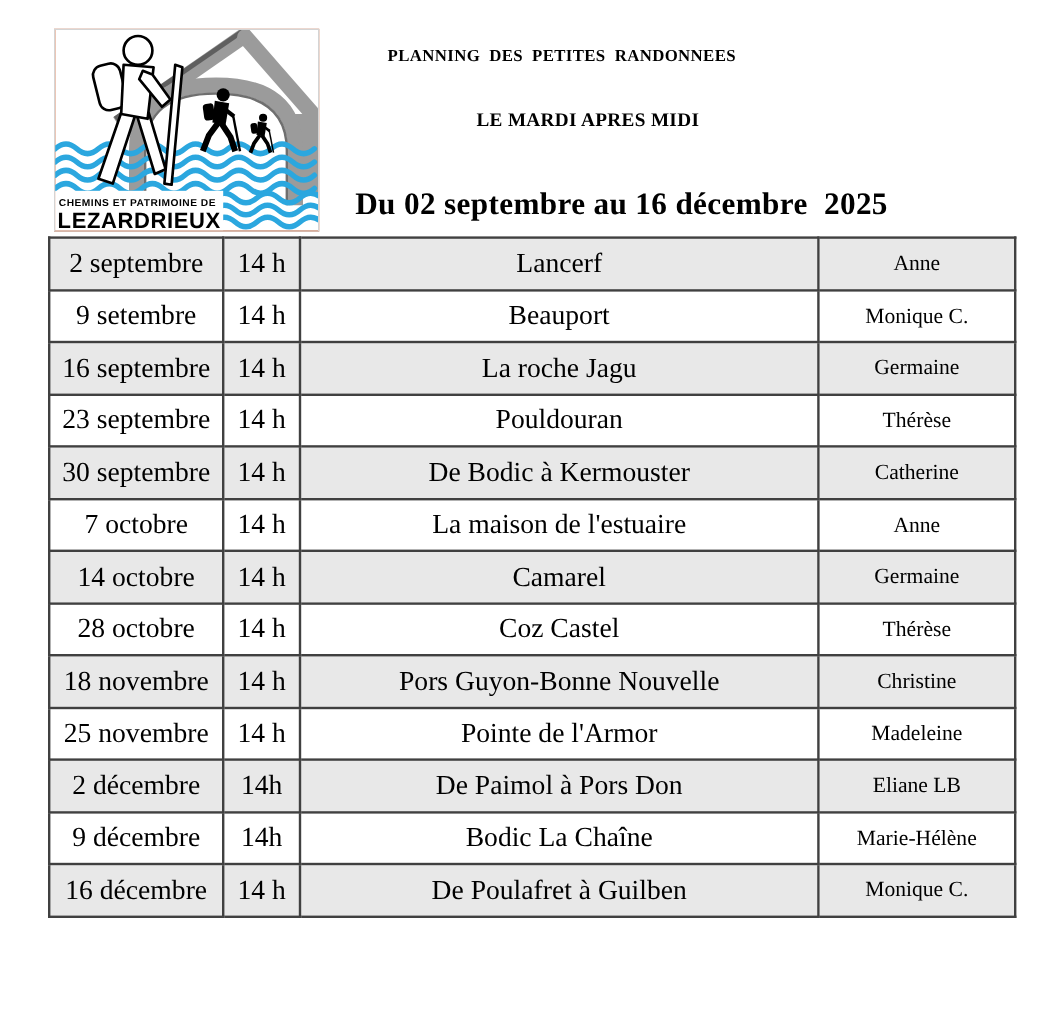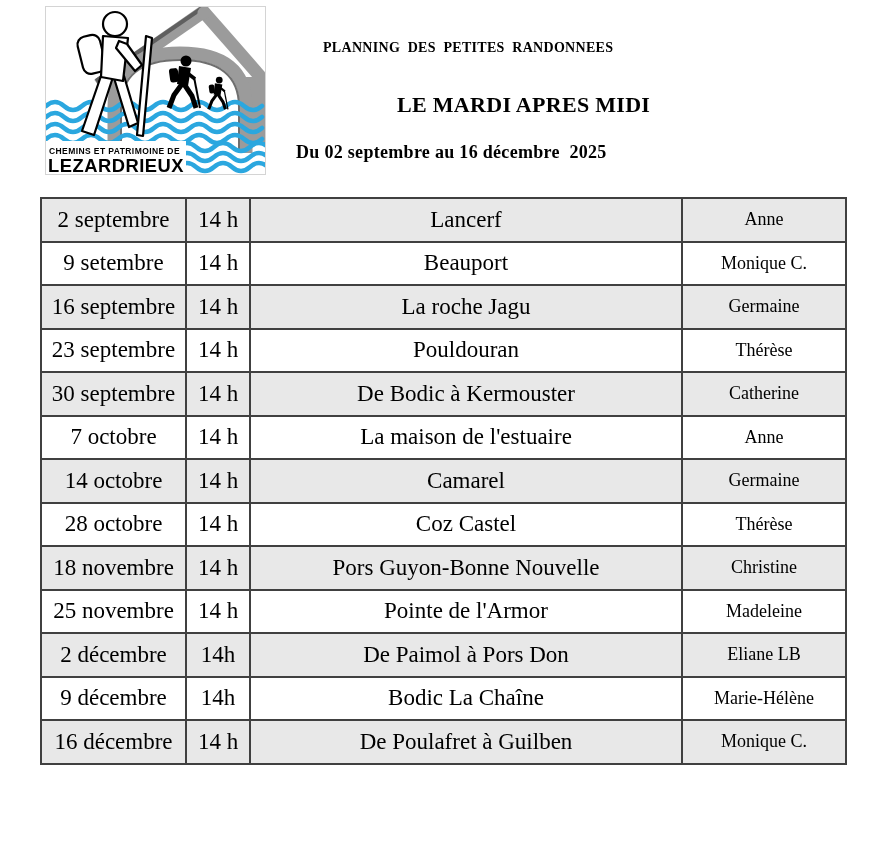--- a/index.html
+++ b/index.html
@@ -3,31 +3,31 @@
 <meta charset="utf-8">
 <style>
   html,body { margin:0; padding:0; background:#ffffff; }
   .page {
     position:relative; width:883px; height:861px; background:#ffffff;
     font-family:"Liberation Serif", serif; color:#000; overflow:hidden;
   }
 
   
   .logo {
-    position:absolute; left:45px; top:6px; width:219px; height:167px;
+    position:absolute; left:45px; top:24px; width:219px; height:167px;
     border:1px solid #d4d4d4; box-sizing:content-box; background:#c2410c;
   }
   .logo svg { display:block; }
   .logo-text-sans { font-family:"Liberation Sans", sans-serif; font-weight:bold; }
 
   
   .title { position:absolute; font-weight:bold; white-space:pre; letter-spacing:0.3px; }
   .title-1 { left:323px; top:40px;  font-size:14px; }
-  .title-2 { left:397px; top:92px;  font-size:22px; }
-  .title-3 { left:296px; top:142px; font-size:18px; }
+  .title-2 { left:397px; top:92px;  font-size:16px; }
+  .title-3 { left:296px; top:155px; font-size:26px; }
 
   
   table.planning {
     position:absolute; left:40px; top:197px;
     border-collapse:collapse; table-layout:fixed; width:805px;
   }
   table.planning td {
     border:2px solid #404040; height:41.5px; padding:0 2px;
     text-align:center; vertical-align:middle; font-size:23px;
     overflow:hidden; white-space:nowrap;

